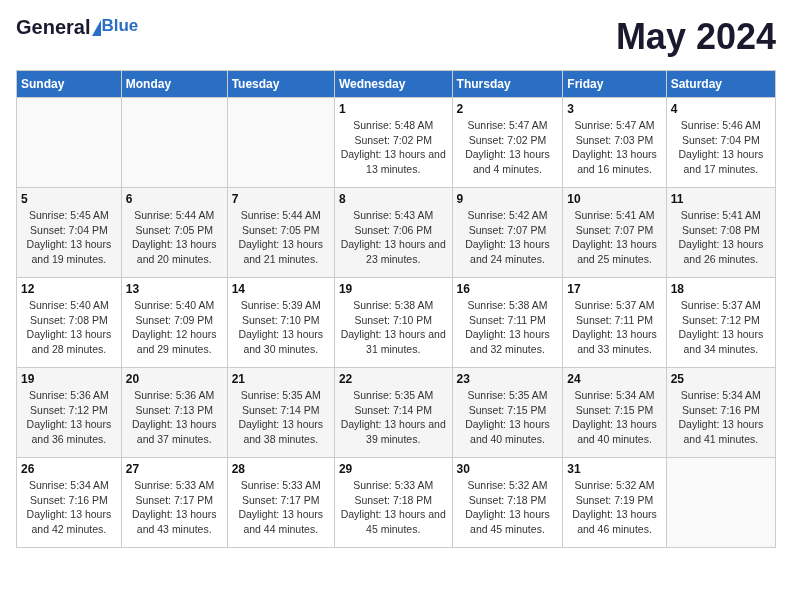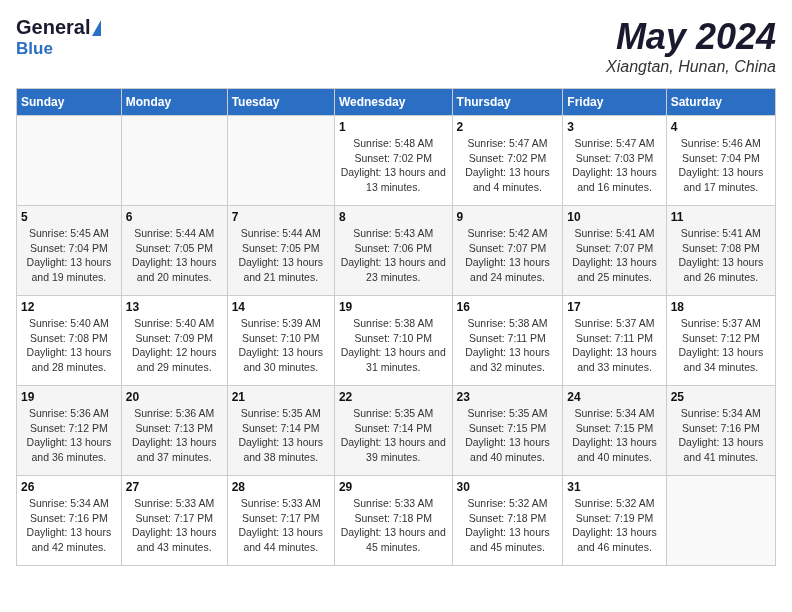--- a/index.html
+++ b/index.html
@@ -11,30 +11,29 @@
       padding: 16px;
     }
     .header {
       display: flex;
       justify-content: space-between;
       align-items: flex-start;
       margin-bottom: 12px;
     }
     .logo {
       display: flex;
-      flex-direction: column;
+      flex-direction: row;
       align-items: flex-start;
     }
     .logo-row {
       display: flex;
       align-items: center;
     }
     .title-block {
       text-align: right;
-      font-style: italic;
     }
     .title-block h1 {
       font-size: 36px;
       font-weight: bold;
       color: #1a1a2e;
     }
     .title-block h2 {
       font-size: 16px;
       font-weight: normal;
       color: #333;
@@ -90,21 +89,20 @@
     <div class="logo-row">
       <span style="font-size:20px;font-weight:bold;color:#1a1a2e;">General</span>
       <span style="display:inline-block;margin-left:2px;width:0;height:0;border-left:9px solid transparent;border-bottom:16px solid #2a6fc4;"></span>
     </div>
     <div>
       <span style="font-size:17px;font-weight:bold;color:#2a6fc4;">Blue</span>
     </div>
   </div>
   <div class="title-block">
     <h1>May 2024</h1>
-    <h2>Xiangtan, Hunan, China</h2>
   </div>
 </div>
 
 <table>
   <thead>
     <tr>
       <th>Sunday</th>
       <th>Monday</th>
       <th>Tuesday</th>
       <th>Wednesday</th>

